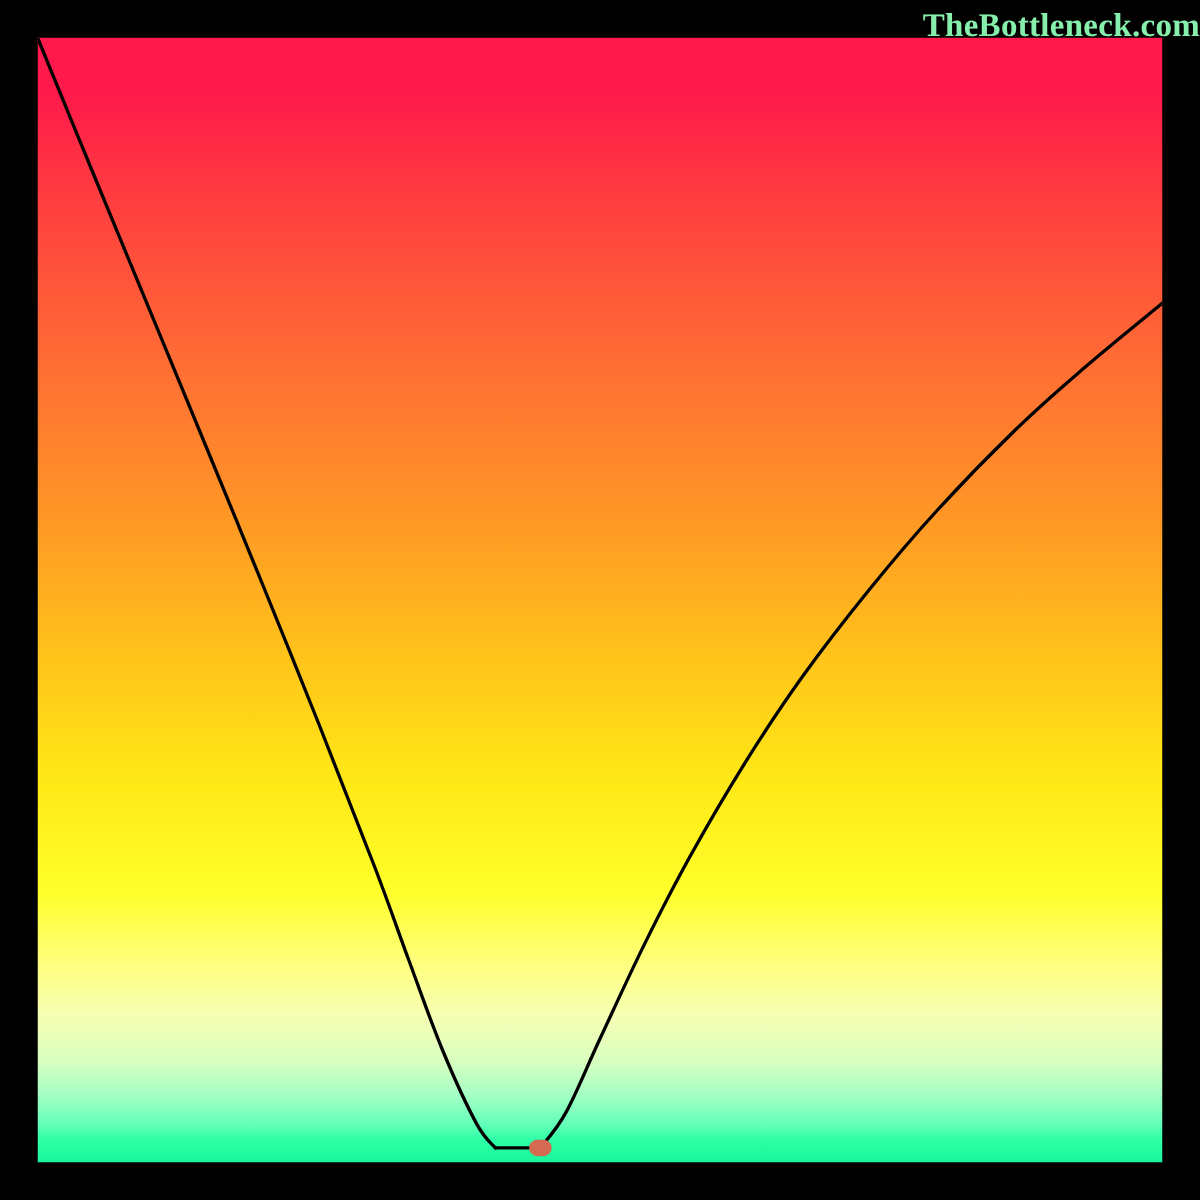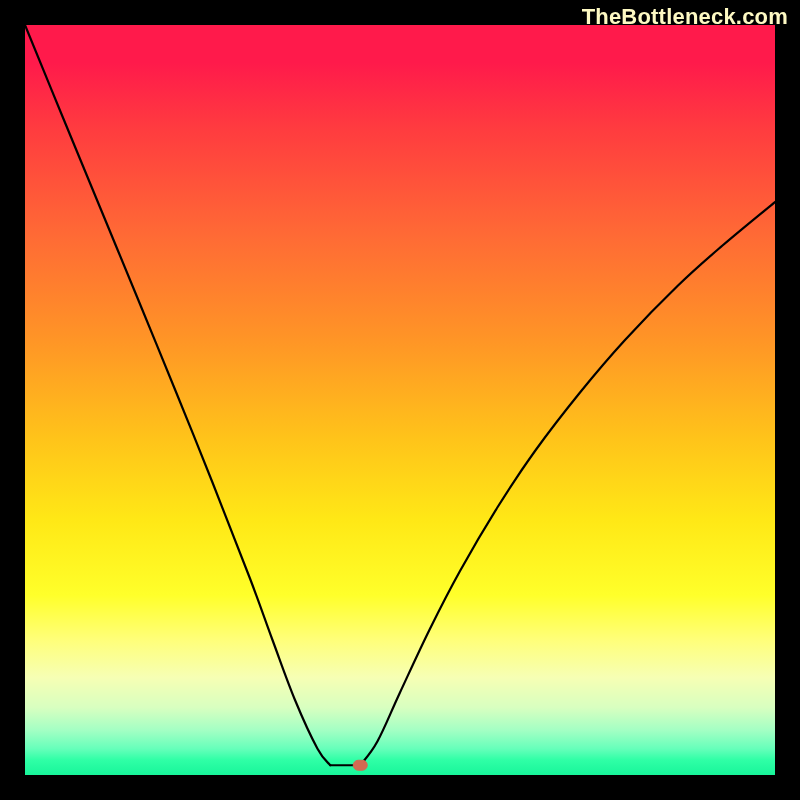--- a/index.html
+++ b/index.html
@@ -6,25 +6,25 @@
   html, body { width: 800px; height: 800px; overflow: hidden; background: #000; }
   .frame {
     position: relative;
     width: 800px;
     height: 800px;
     background: #000;
   }
   .watermark {
     position: absolute;
     top: 4px;
-    right: 12px;
-    font-family: Liberation Sans, sans-serif;
+    right: 0;
+    font-family: Liberation Serif, serif;
     font-size: 22px;
     font-weight: 600;
-    color: #fef9c3;
+    color: #86efac;
     letter-spacing: 0.2px;
     z-index: 3;
   }
   .plot-area {
     position: absolute;
     left: 25px;
     top: 25px;
     width: 750px;
     height: 750px;
     overflow: hidden;

